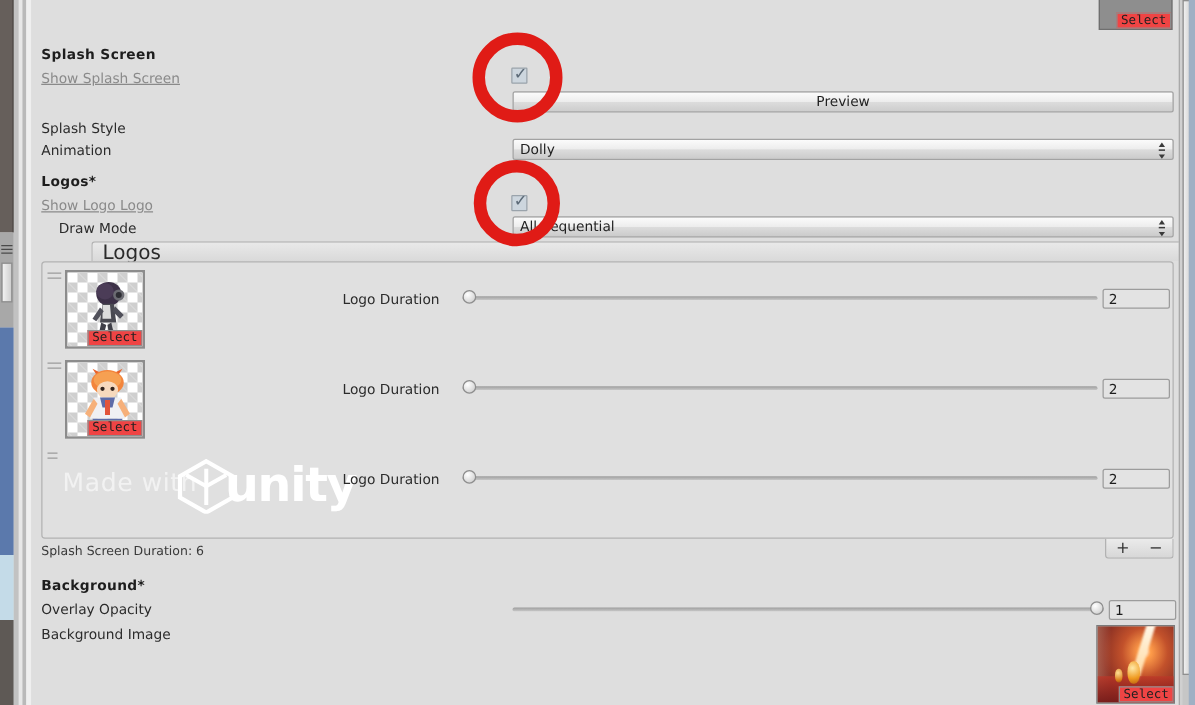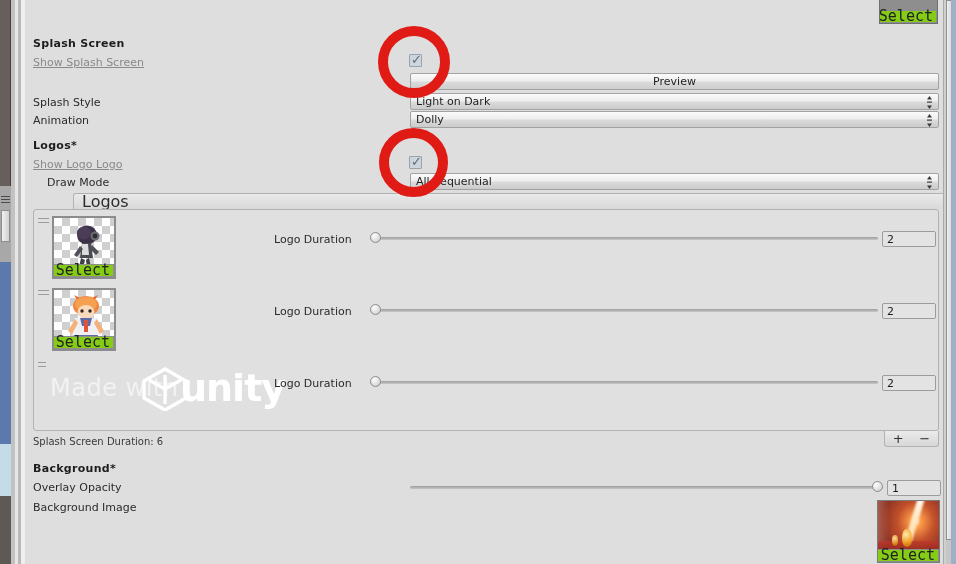--- a/index.html
+++ b/index.html
@@ -197,35 +197,35 @@
     background-image:
       linear-gradient(45deg, #cfcfcf 25%, transparent 25%, transparent 75%, #cfcfcf 75%),
       linear-gradient(45deg, #cfcfcf 25%, transparent 25%, transparent 75%, #cfcfcf 75%);
     background-size: 16px 16px;
     background-position: 0 0, 8px 8px;
     background-color: #ffffff;
   }
   .select-tab {
     position: absolute; right: 0; bottom: 0;
     height: 13px; padding: 0 3px;
-    background: #84cc16;
+    background: #ef4444;
     border: 1px solid #8d8d8d;
-    font-size: 15px; color: #212121;
+    font-size: 10px; color: #212121;
     font-family: "DejaVu Sans Mono", "Liberation Mono", monospace;
     display: flex; align-items: center; line-height: 1;
   }
 
   
   .logo-row-bg {
     position: absolute;
     background: #e0e0e0;
   }
   .madewith {
     position: absolute;
-    font-size: 24px; color: #f2f2f2; letter-spacing: .5px;
+    font-size: 20px; color: #f2f2f2; letter-spacing: .5px;
     font-family: "DejaVu Sans", "Liberation Sans", sans-serif;
     text-align: right;
   }
   .unityword {
     position: absolute;
     font-size: 38px; font-weight: bold; color: #ffffff;
     letter-spacing: -1px; line-height: 1;
   }
 
   
@@ -325,28 +325,20 @@
 
   <div class="field-label dim" style="left:33px; top:56px;">Show Splash Screen</div>
 
   <div class="checkbox" style="left:409px; top:54px;">
     <span class="tick">✓</span>
   </div>
 
   <div class="unity-button" style="left:410px; top:73px; width:529px;">Preview</div>
 
   <div class="field-label" style="left:33px; top:96px;">Splash Style</div>
-  <div class="unity-popup" style="left:410px; top:93px; width:529px;">
-    <span>Light on Dark</span>
-    <svg class="popup-arrow" viewBox="0 0 9 15">
-      <polygon points="4.5,1 7,4.5 2,4.5" fill="#3a3a3a"></polygon>
-      <rect x="2" y="6.5" width="5" height="1.2" fill="#3a3a3a"></rect>
-      <polygon points="4.5,14 7,10.5 2,10.5" fill="#3a3a3a"></polygon>
-    </svg>
-  </div>
 
   <div class="field-label" style="left:33px; top:114px;">Animation</div>
   <div class="unity-popup" style="left:410px; top:111px; width:529px;">
     <span>Dolly</span>
     <svg class="popup-arrow" viewBox="0 0 9 15">
       <polygon points="4.5,1 7,4.5 2,4.5" fill="#3a3a3a"></polygon>
       <rect x="2" y="6.5" width="5" height="1.2" fill="#3a3a3a"></rect>
       <polygon points="4.5,14 7,10.5 2,10.5" fill="#3a3a3a"></polygon>
     </svg>
   </div>

